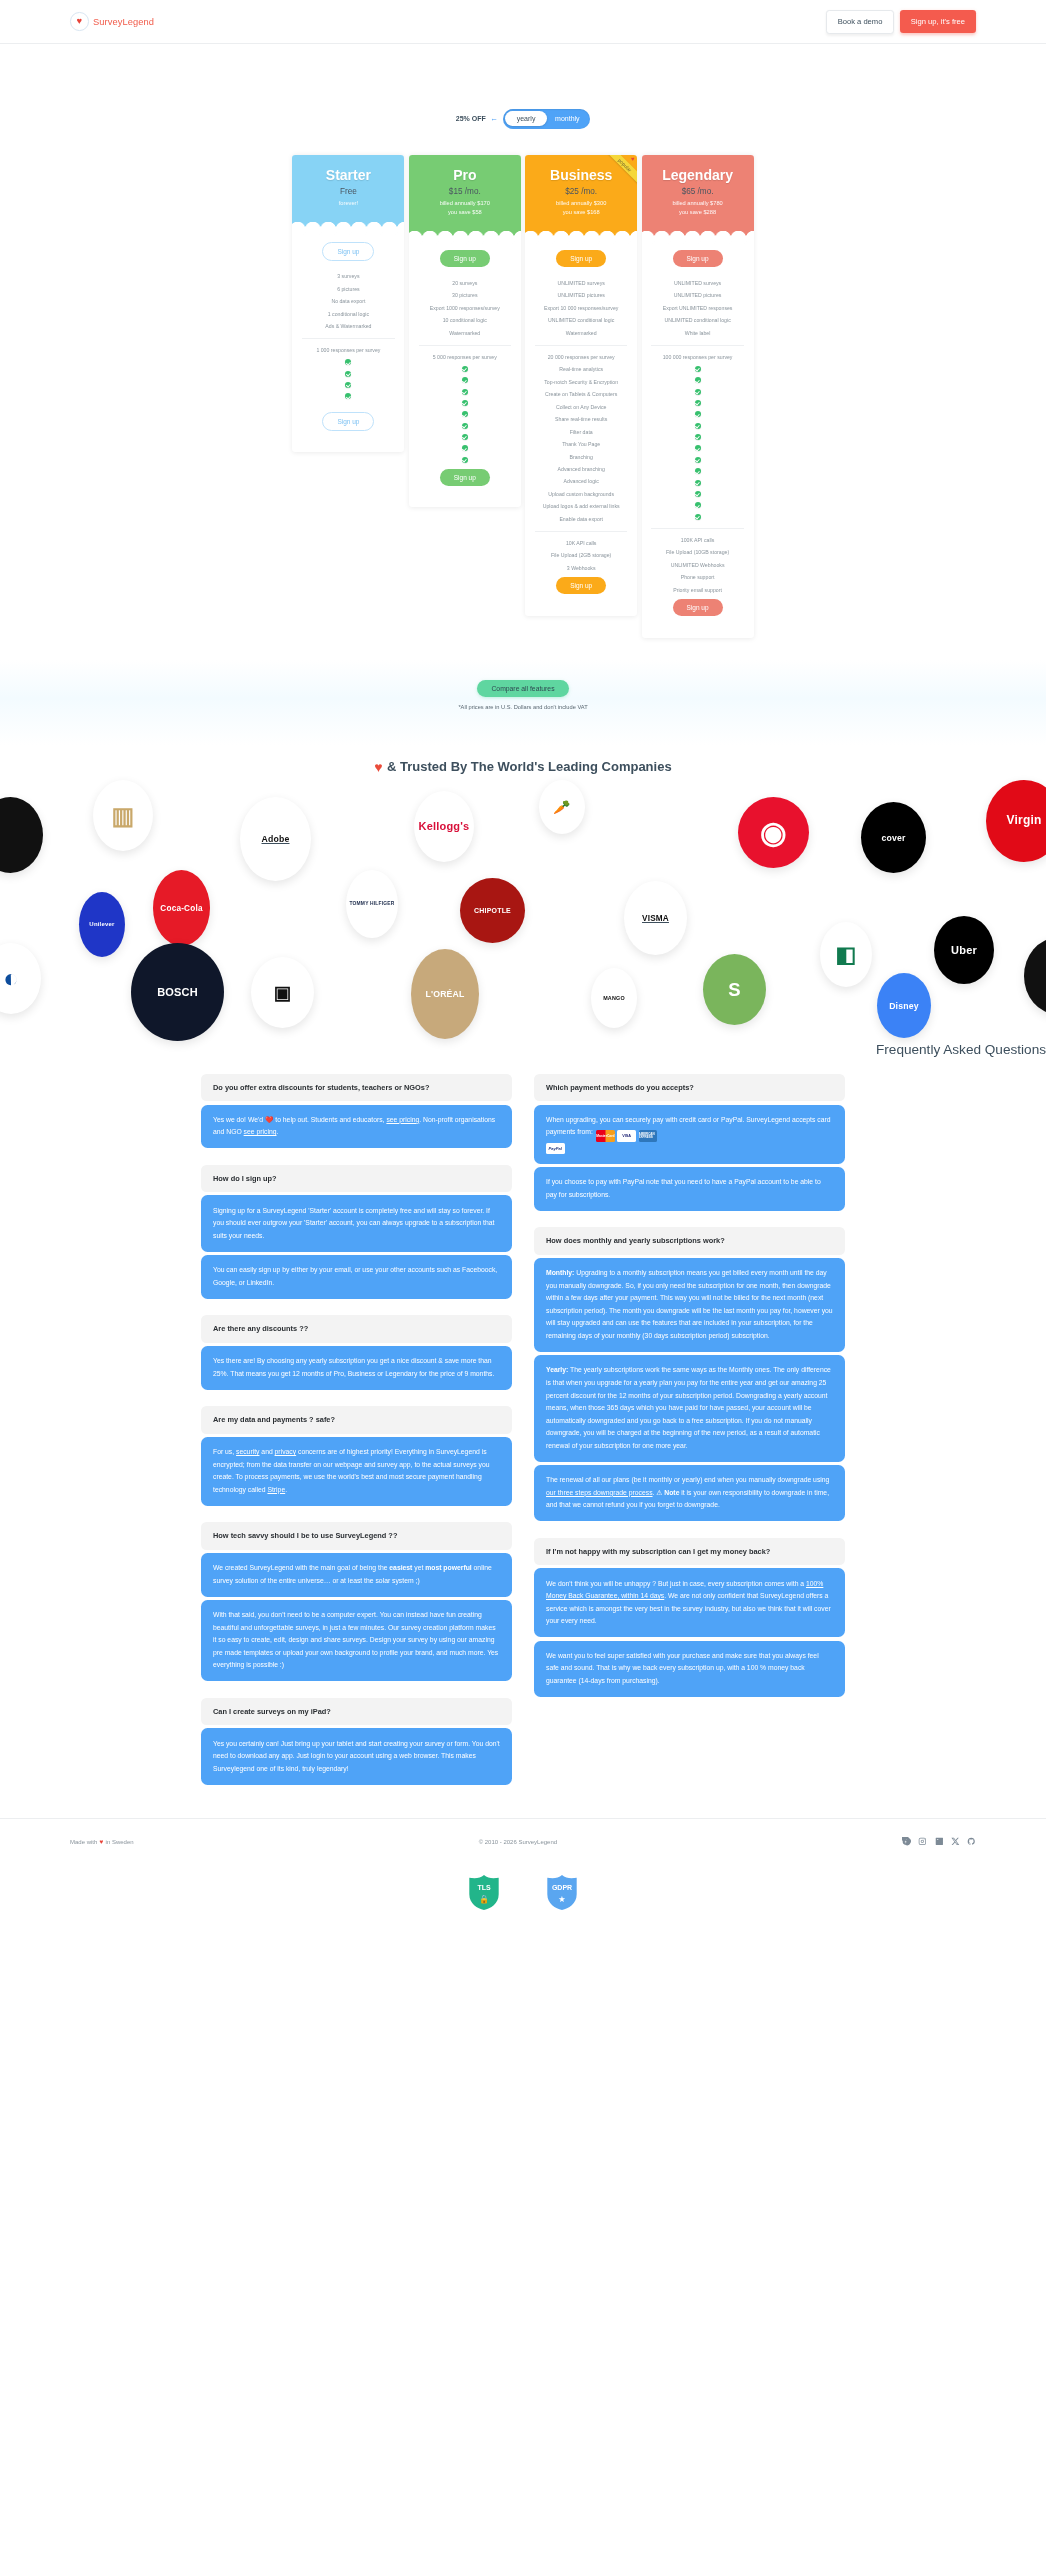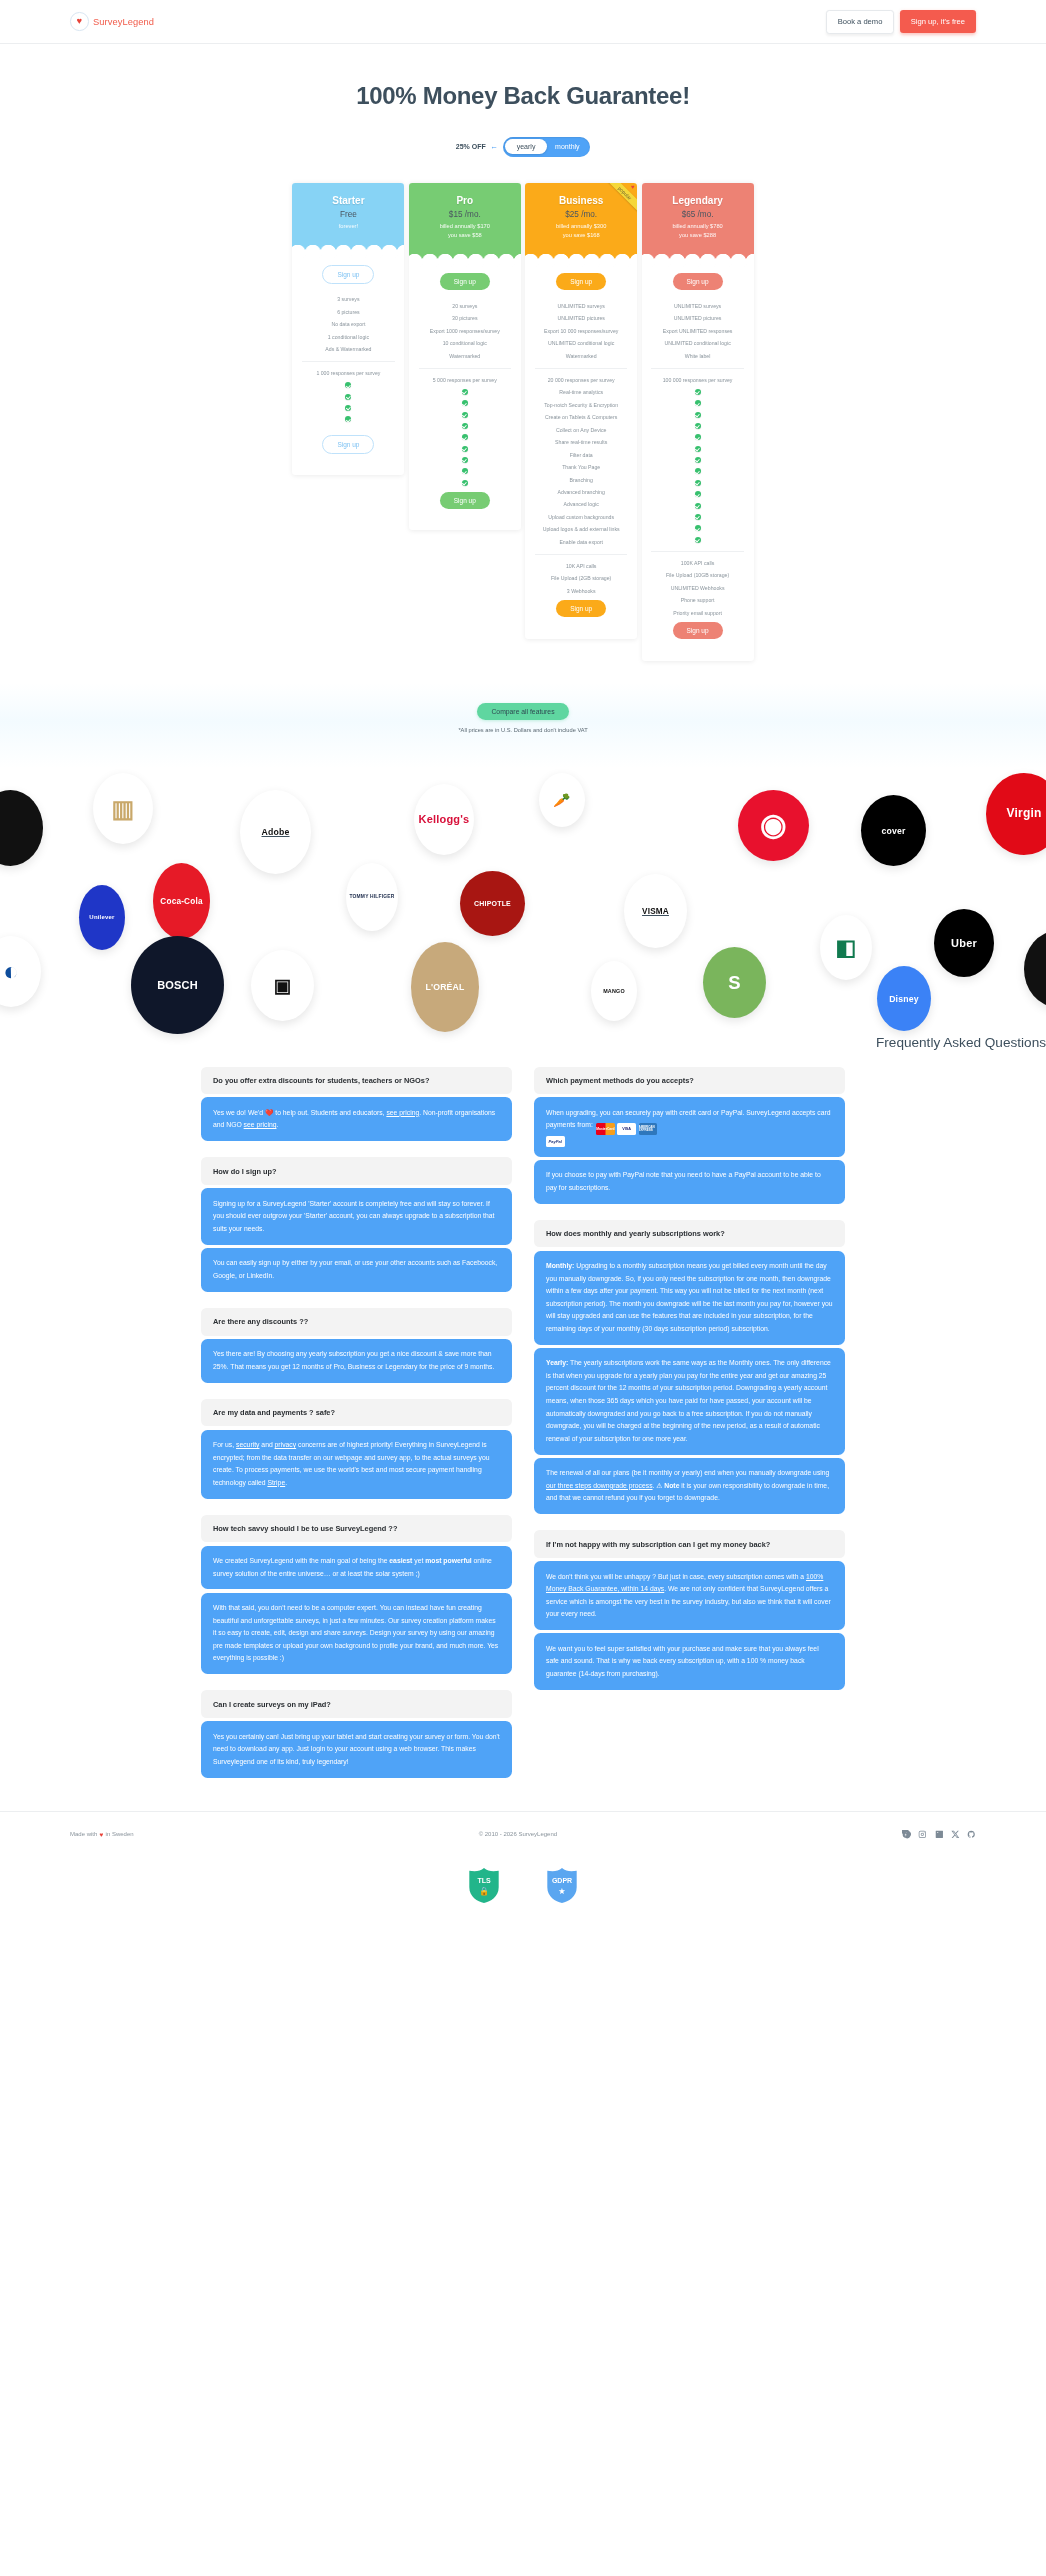--- a/index.html
+++ b/index.html
@@ -76,21 +76,21 @@
     display: flex; flex-direction: column;
   }
   .plan-head {
     padding: 12px 6.5px 22px; text-align: center; color: #fff; position: relative;
   }
   .plan-head::after {
     content: ""; position: absolute; left: -2.2px; right: -2.2px; bottom: -7.6px; height: 15.3px;
     background-image: radial-gradient(circle at 7.6px 7.6px, #fff 7.6px, transparent 8.2px);
     background-size: 15.3px 15.3px; background-repeat: repeat-x;
   }
-  .plan-name { font-size: 10px; font-weight: 700; text-shadow: 0 0.5px 1.1px rgba(0,0,0,.12); }
+  .plan-name { font-size: 14px; font-weight: 700; text-shadow: 0 0.5px 1.1px rgba(0,0,0,.12); }
   .plan-price { font-size: 8.2px; margin-top: 4.4px; color: #4a5560; }
   .plan-sub { font-size: 5.7px; margin-top: 3.3px; color: rgba(255,255,255,.95); line-height: 1.5; }
   .plan-body { padding: 8.7px 6.5px 12px; text-align: center; flex: 1; display: flex; flex-direction: column; }
   .cta {
     display: inline-block; margin: 3.3px auto 9.8px; padding: 4.9px 14px;
     border-radius: 22px; font-size: 6.5px; cursor: pointer; border: none; color: #fff;
   }
   .cta.ghost { background: #fff; border: 0.5px solid #bfe2fb; color: #7ec2f3; }
   .feat { font-size: 5.2px; color: #8a949c; line-height: 2.4; }
   .divider { height: 0.5px; background: #eef0f2; margin: 5.4px 3.3px; }
@@ -207,21 +207,20 @@
       </div>
       <span class="logo-text">SurveyLegend</span>
     </div>
     <div class="header-actions">
       <button class="btn-demo">Book a demo</button>
       <button class="btn-signup-top">Sign up, it's free</button>
     </div>
   </div>
 
   <div class="hero">
-    <h1>100% Money Back Guarantee!</h1>
     <div class="toggle-row">
       <span class="off-label">25% OFF</span>
       <span class="off-arrow">←</span>
       <div class="billing-toggle">
         <div class="toggle-opt active">yearly</div>
         <div class="toggle-opt">monthly</div>
       </div>
     </div>
   </div>
 
@@ -352,20 +351,23 @@
           <button class="cta" style="background:#ed8274">Sign up</button>
         </div>
       </div>
     </div>
 
   <div class="compare-section">
     <button class="compare-btn">Compare all features</button>
     <div class="vat-note">*All prices are in U.S. Dollars and don't include VAT</div>
   </div>
 
+  <div class="trusted-title">
+    <span class="h">♥</span><span>&amp; Trusted By The World's Leading Companies</span>
+  </div>
   <div class="logo-cloud" id="logo-cloud">
       <div class="brand" style="left: -22px; top: 16.3px; width: 65px; height: 76px; background: rgb(17, 17, 17);">
         <span style="color:#ffffff;font-size:7.6px;line-height:1.15;padding:0 3.3px"></span>
       </div>
       <div class="brand" style="left: 93px; top: 0px; width: 60px; height: 71px; background: rgb(255, 255, 255);">
         <span style="color:#c9a86a;font-size:24px;line-height:1.15;padding:0 3.3px">▥</span>
       </div>
       <div class="brand" style="left: 240px; top: 16.3px; width: 71px; height: 84px; background: rgb(255, 255, 255); text-decoration: underline;">
         <span style="color:#111111;font-size:8.7px;line-height:1.15;padding:0 3.3px">Adobe</span>
       </div>

